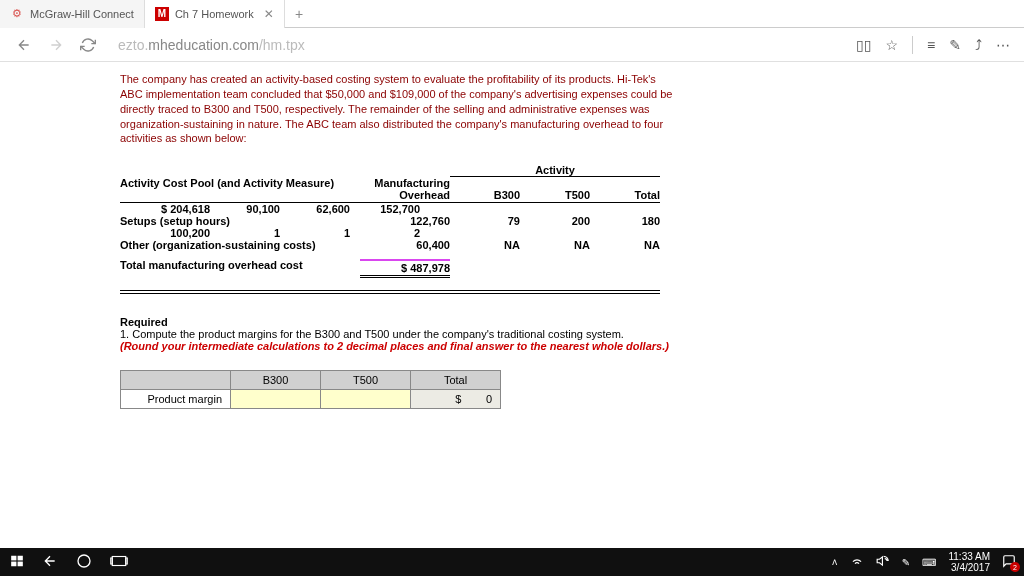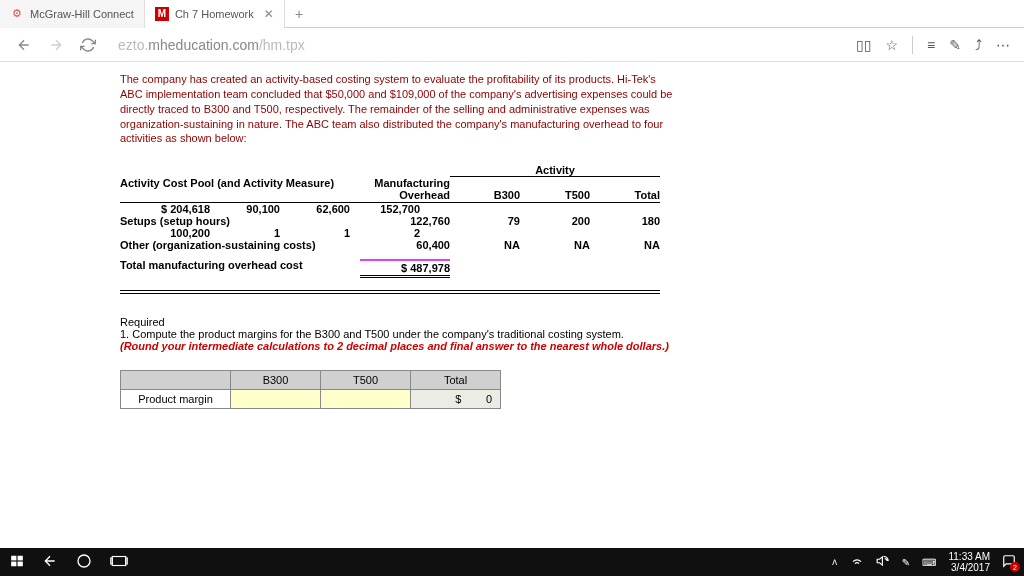--- a/index.html
+++ b/index.html
@@ -34,27 +34,27 @@
   .c3 { width: 70px; text-align: right; }
   .c4 { width: 70px; text-align: right; }
   .act-title { text-align: center; width: 210px; margin-left: 330px; border-bottom: 1px solid #000; }
   .colhdr .c1, .colhdr .c2, .colhdr .c3, .colhdr .c4 { border-bottom: 1px solid #000; padding-bottom: 1px; }
   .colhdr .c0 { border-bottom: 1px solid #000; padding-bottom: 1px; }
   .sumline { display:flex; }
   .sumline .c1 { border-top: 2px solid #d946ef; border-bottom: 3px double #000; padding: 1px 0; }
   .dbl { height: 4px; background: linear-gradient(#000,#000) top/100% 1px no-repeat, linear-gradient(#000,#000) bottom/100% 1px no-repeat; margin: 12px 0; width: 540px; }
   
   .required { font-size: 11px; margin-top: 22px; max-width: 580px; }
-  .bold { font-weight: normal; }
+  .bold { font-weight: bold; }
   .red { color: #c00; font-weight: bold; font-style: italic; }
   
   .answer-table { margin-top: 18px; border-collapse: collapse; font-size: 11px; }
   .answer-table th, .answer-table td { border: 1px solid #888; padding: 3px 8px; }
   .answer-table th { background: #d0d0d0; text-align: center; font-weight: normal; width: 90px; }
-  .answer-table .lbl { background: #fff; text-align: center; width: 110px; }
+  .answer-table .lbl { background: #fff; text-align: right; width: 110px; }
   .answer-table .inp { background: #ffffcc; width: 90px; }
   .answer-table .tot { background: #ecebe4; text-align: right; }
   
   .taskbar { height: 28px; background: #101010; display: flex; align-items: center; color: #fff; font-size: 10px; }
   .tb-left { display: flex; align-items: center; gap: 18px; padding-left: 10px; }
   .tb-icon { color: #fff; }
   .tb-right { margin-left: auto; display: flex; align-items: center; gap: 12px; padding-right: 8px; }
   .clock { text-align: right; line-height: 1.1; }
   .notif { position: relative; }
   .badge { position: absolute; bottom: -2px; right: -4px; background: #c00; color: #fff; border-radius: 50%; width: 10px; height: 10px; font-size: 7px; display: flex; align-items: center; justify-content: center; }

